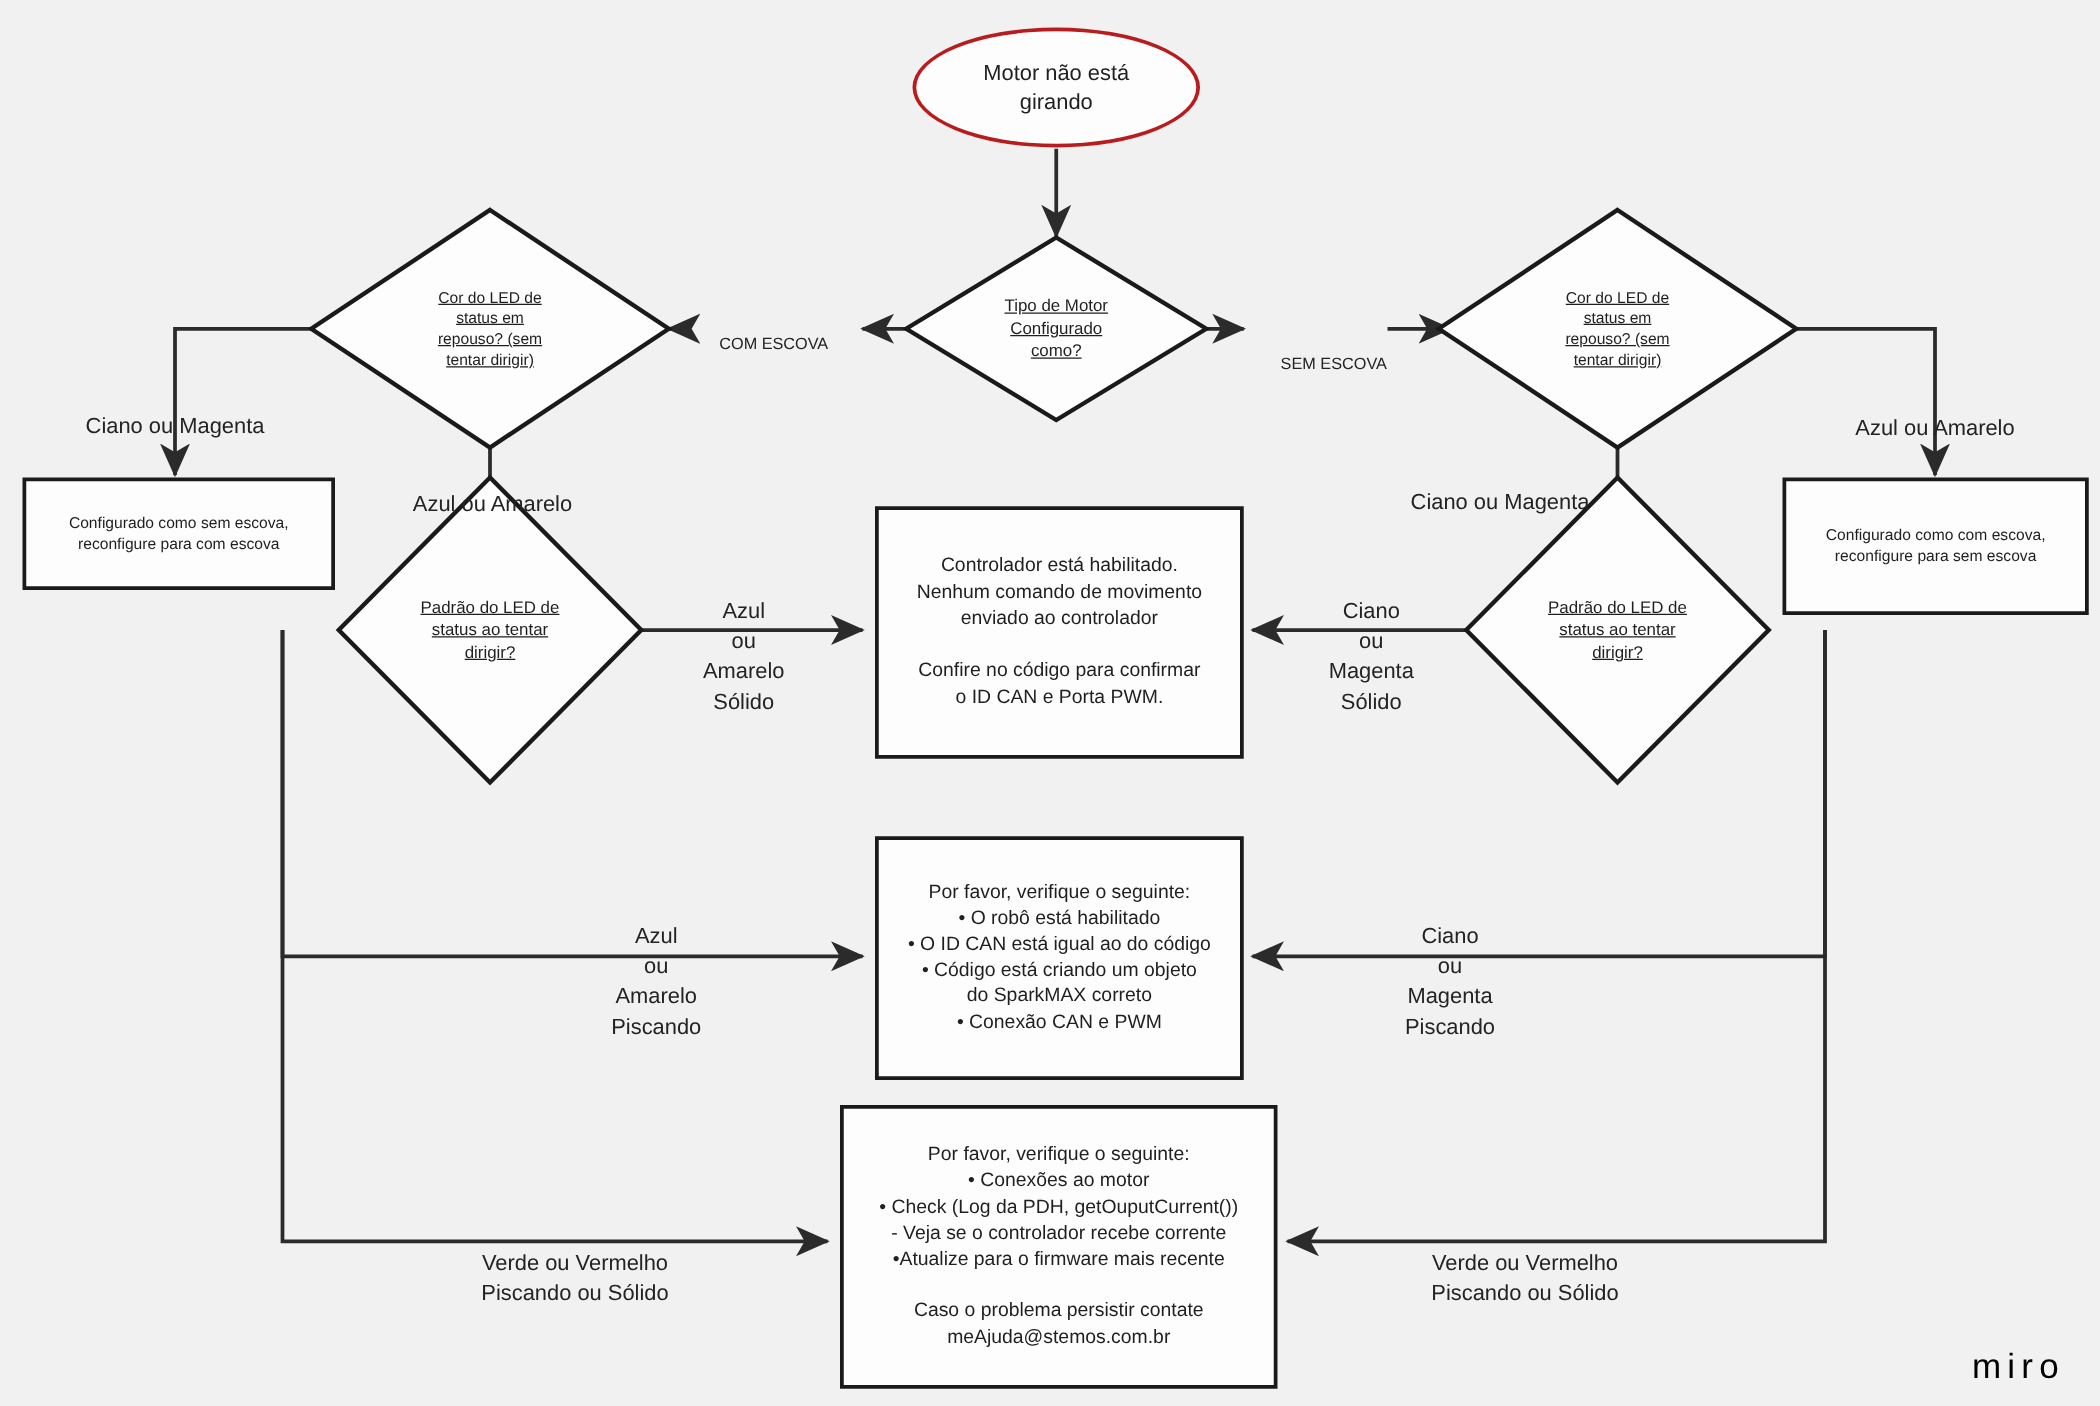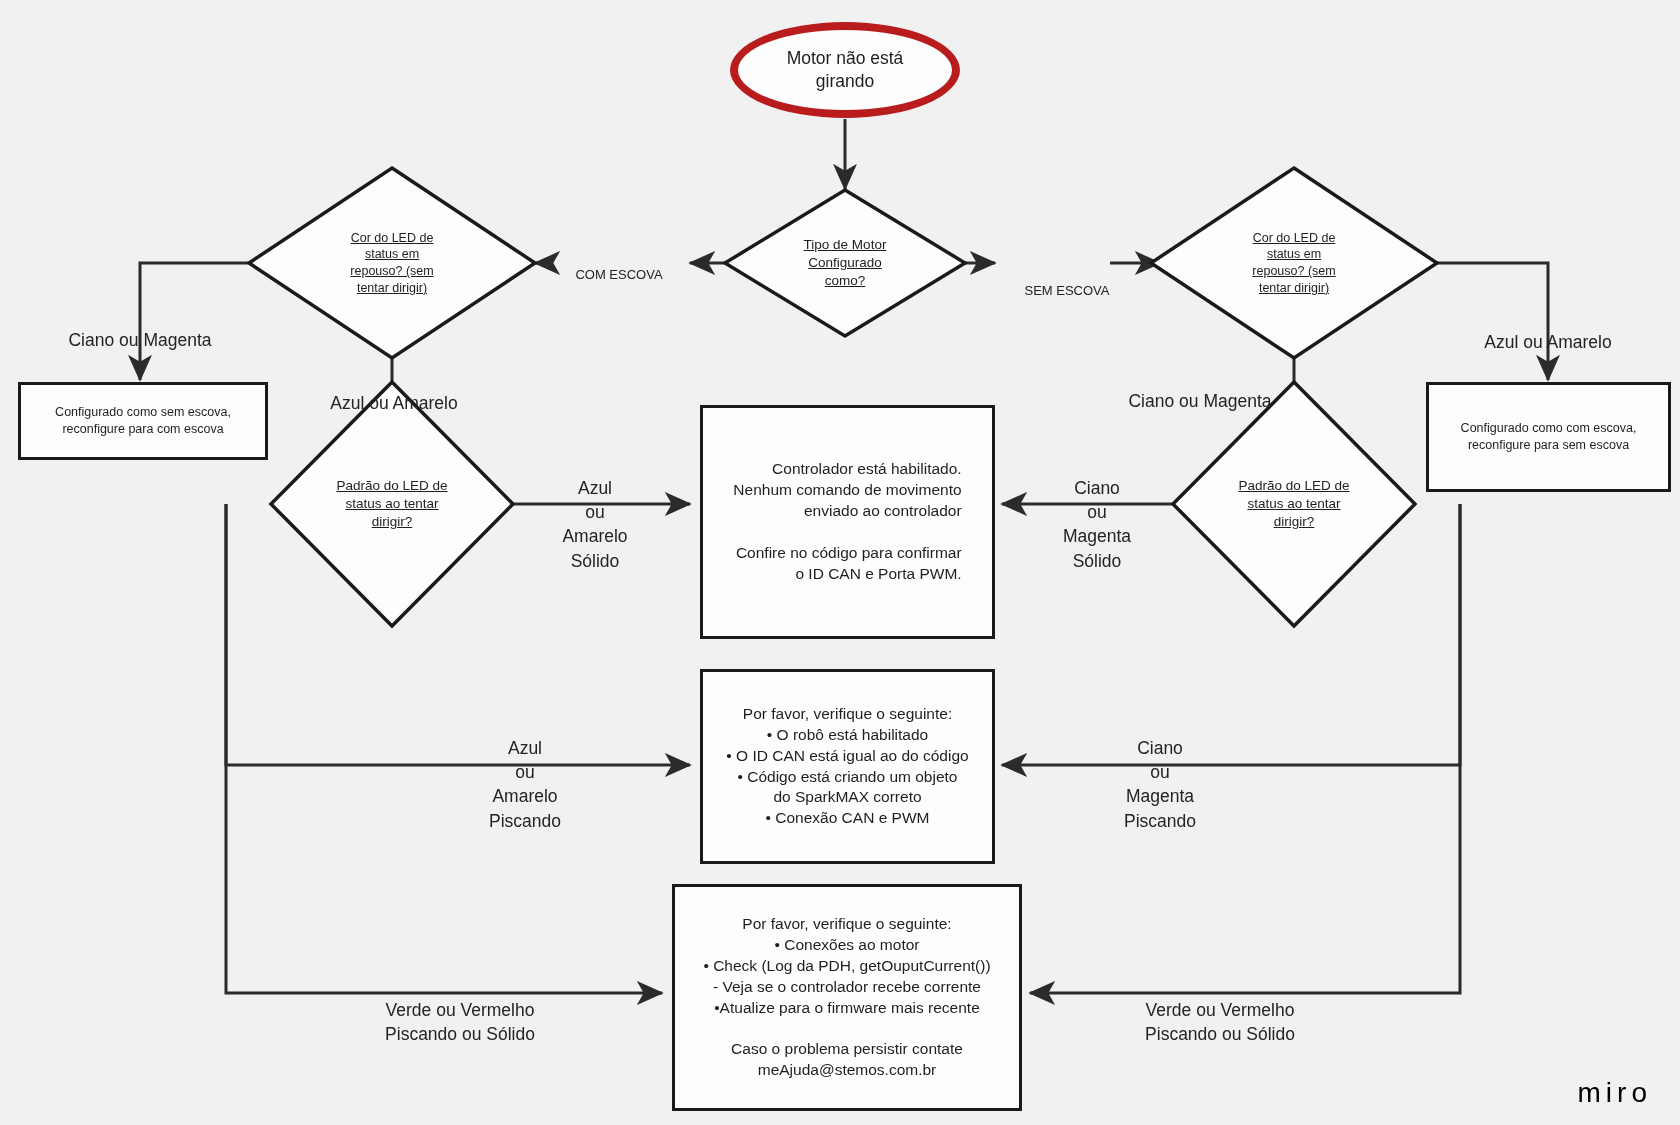--- a/index.html
+++ b/index.html
@@ -11,21 +11,21 @@
     overflow:hidden;
     position:relative;
   }
   #canvas{position:absolute;inset:0;width:1680px;height:1125px;}
   svg.layer{position:absolute;left:0;top:0;width:1680px;height:1125px;pointer-events:none;}
 
   .node{position:absolute;box-sizing:border-box;}
 
   
   .ellipse{
-    border:8px solid #b91c1c;
+    border:3px solid #b91c1c;
     border-radius:50%;
     background:#fdfdfd;
     display:flex;align-items:center;justify-content:center;
     text-align:center;line-height:1.32;
   }
 
   
   .rect{
     border:3px solid #1a1a1a;
     background:#fdfdfd;
@@ -132,21 +132,21 @@
 tentar dirigir)</div>
   </div>
 
   <div class="node diamond fs12" style="left:1151px;top:168px;width:286px;height:190px;">
     <div class="dtext" style="white-space:pre-line;">Cor do LED de
 status em
 repouso? (sem
 tentar dirigir)</div>
   </div>
 
-  <div class="node rect fs12" style="left:18px;top:382px;width:250px;height:78px;">
+  <div class="node rect fs12" style="left:18px;top:382px;width:250px;height:90px;">
     <span style="white-space:pre-line;">Configurado como sem escova,
 reconfigure para com escova</span>
   </div>
 
   <div class="node rect fs12" style="left:1426px;top:382px;width:245px;height:110px;">
     <span style="white-space:pre-line;">Configurado como com escova,
 reconfigure para sem escova</span>
   </div>
 
   <div class="node diamond fs13" style="left:271px;top:382px;width:242px;height:244px;">
@@ -154,21 +154,21 @@
 status ao tentar
 dirigir?</div>
   </div>
 
   <div class="node diamond fs13" style="left:1173px;top:382px;width:242px;height:244px;">
     <div class="dtext" style="white-space:pre-line;width:70%;">Padrão do LED de
 status ao tentar
 dirigir?</div>
   </div>
 
-  <div class="node rect fs15" style="left:700px;top:405px;width:295px;height:234px;text-align:right;">
+  <div class="node rect fs15" style="left:700px;top:405px;width:295px;height:202px;">
     <span style="white-space:pre-line;">Controlador está habilitado.
 Nenhum comando de movimento
 enviado ao controlador
 
 Confire no código para confirmar
 o ID CAN e Porta PWM.</span>
   </div>
 
   <div class="node rect fs15" style="left:700px;top:669px;width:295px;height:195px;">
     <span style="white-space:pre-line;">Por favor, verifique o seguinte:

